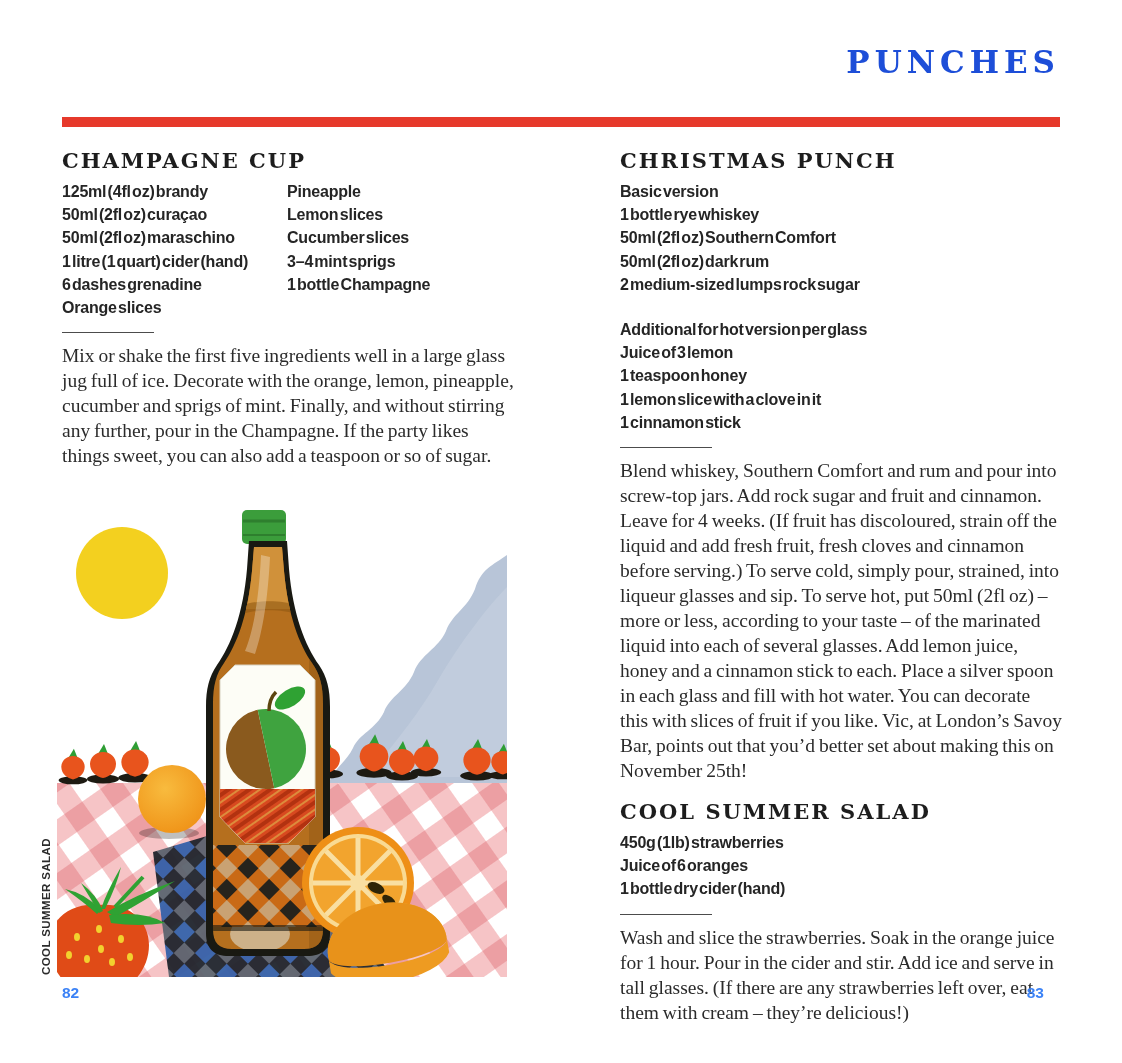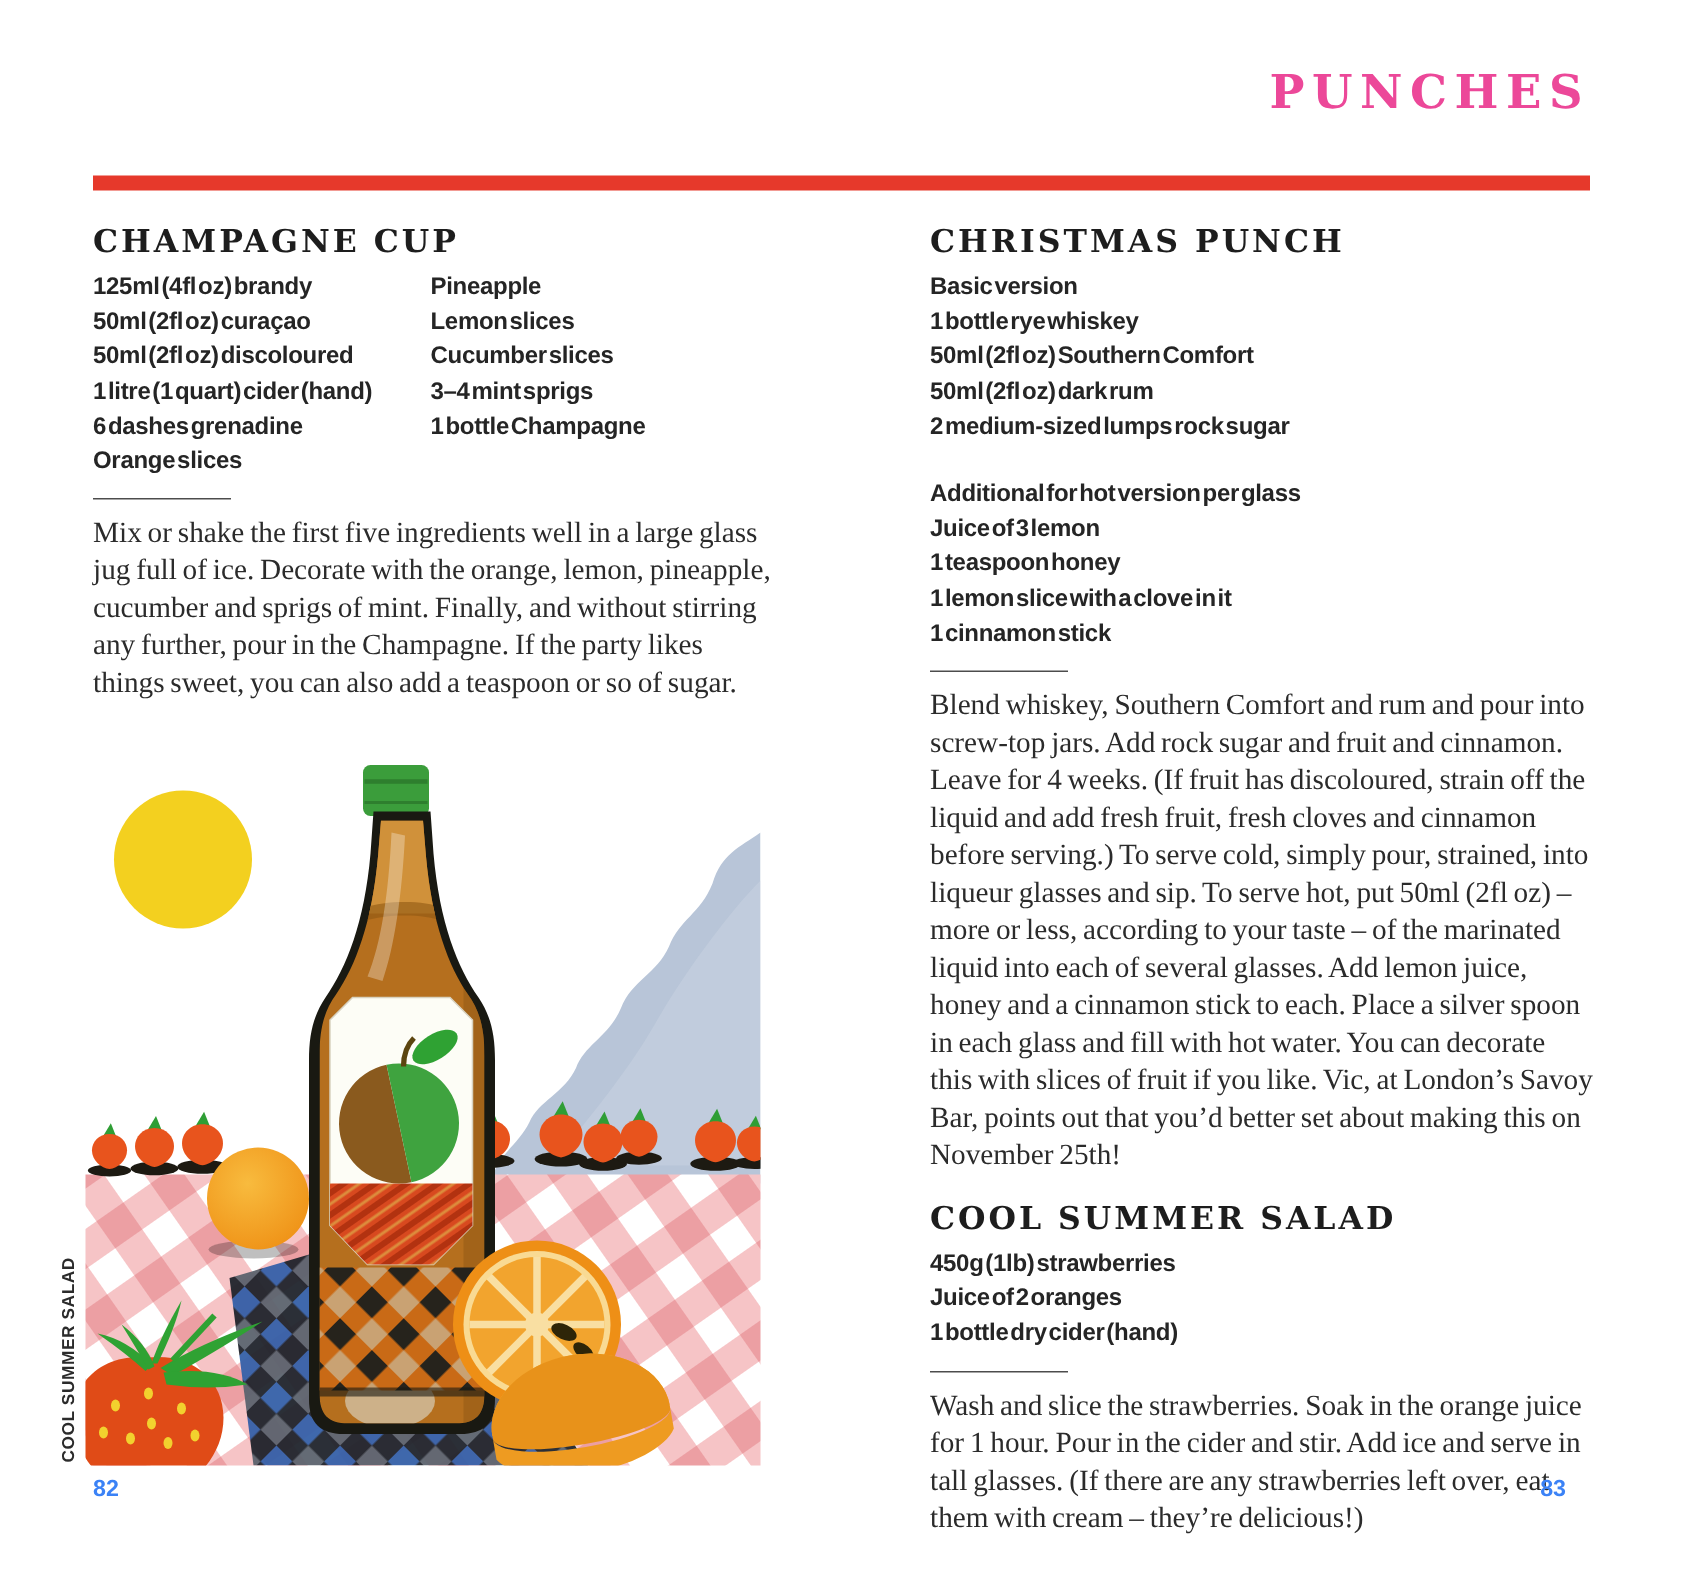--- a/index.html
+++ b/index.html
@@ -1,20 +1,20 @@
 <!DOCTYPE html>
 <html><head>
 <meta charset="utf-8">
 <style>
   html,body{margin:0;padding:0;background:#ffffff;}
   .page{position:relative;width:1122px;height:1063px;background:#ffffff;overflow:hidden;
         font-family:"Liberation Sans",sans-serif;color:#222;}
   .punches-title{position:absolute;top:44px;right:62px;margin:0;
         font-family:"DejaVu Serif",serif;font-weight:bold;font-size:31px;
-        letter-spacing:5px;color:#ec4899;}
+        letter-spacing:5px;color:#1d4ed8;}
   .accent-bar{position:absolute;left:62px;top:117px;width:998px;height:10px;background:#e6392b;}
   .col{position:absolute;top:148px;}
   .col-left{left:62px;width:458px;}
   .col-right{left:620px;width:442px;}
   h2.recipe-title{margin:0 0 7px 0;font-family:"DejaVu Serif",serif;font-weight:bold;
         font-size:21px;letter-spacing:2px;color:#1d1d1d;white-space:nowrap;}
   .ing-grid{display:grid;grid-template-columns:225px auto;}
   .ing-line,.ing-sub{font-family:"Liberation Sans",sans-serif;font-weight:bold;
         font-size:16px;line-height:23.2px;color:#252525;letter-spacing:-0.2px;word-spacing:-3px;
         white-space:nowrap;}
@@ -38,21 +38,21 @@
   <h1 class="punches-title">PUNCHES</h1>
   <div class="accent-bar"></div>
 
   <div class="col col-left">
     <section>
       <h2 class="recipe-title">CHAMPAGNE CUP</h2>
       <div class="ing-grid">
         <div>
             <div class="ing-line">125ml (4fl oz) brandy</div>
             <div class="ing-line">50ml (2fl oz) curaçao</div>
-            <div class="ing-line">50ml (2fl oz) discoloured</div>
+            <div class="ing-line">50ml (2fl oz) maraschino</div>
             <div class="ing-line">1 litre (1 quart) cider (hand)</div>
             <div class="ing-line">6 dashes grenadine</div>
             <div class="ing-line">Orange slices</div>
           </div>
         <div>
             <div class="ing-line">Pineapple</div>
             <div class="ing-line">Lemon slices</div>
             <div class="ing-line">Cucumber slices</div>
             <div class="ing-line">3–4 mint sprigs</div>
             <div class="ing-line">1 bottle Champagne</div>
@@ -81,21 +81,21 @@
           <div class="ing-line">1 cinnamon stick</div>
         </div>
       <hr class="rule">
       <p class="body">Blend whiskey, Southern Comfort and rum and pour into screw-top jars. Add rock sugar and fruit and cinnamon. Leave for 4 weeks. (If fruit has discoloured, strain off the liquid and add fresh fruit, fresh cloves and cinnamon before serving.) To serve cold, simply pour, strained, into liqueur glasses and sip. To serve hot, put 50ml (2fl oz) – more or less, according to your taste – of the marinated liquid into each of several glasses. Add lemon juice, honey and a cinnamon stick to each. Place a silver spoon in each glass and fill with hot water. You can decorate this with slices of fruit if you like. Vic, at London’s Savoy Bar, points out that you’d better set about making this on November 25th!</p>
     </section>
 
     <section>
       <h2 class="recipe-title second">COOL SUMMER SALAD</h2>
       <div>
           <div class="ing-line">450g (1lb) strawberries</div>
-          <div class="ing-line">Juice of 2 oranges</div>
+          <div class="ing-line">Juice of 6 oranges</div>
           <div class="ing-line">1 bottle dry cider (hand)</div>
         </div>
       <hr class="rule">
       <p class="body">Wash and slice the strawberries. Soak in the orange juice for 1 hour. Pour in the cider and stir. Add ice and serve in tall glasses. (If there are any strawberries left over, eat them with cream – they’re delicious!)</p>
     </section>
   </div>
 
   <svg class="illustration" viewBox="0 0 450 480" xmlns="http://www.w3.org/2000/svg">
     <defs>
       <pattern id="gingham" width="44" height="44" patternUnits="userSpaceOnUse" patternTransform="rotate(-35)">

